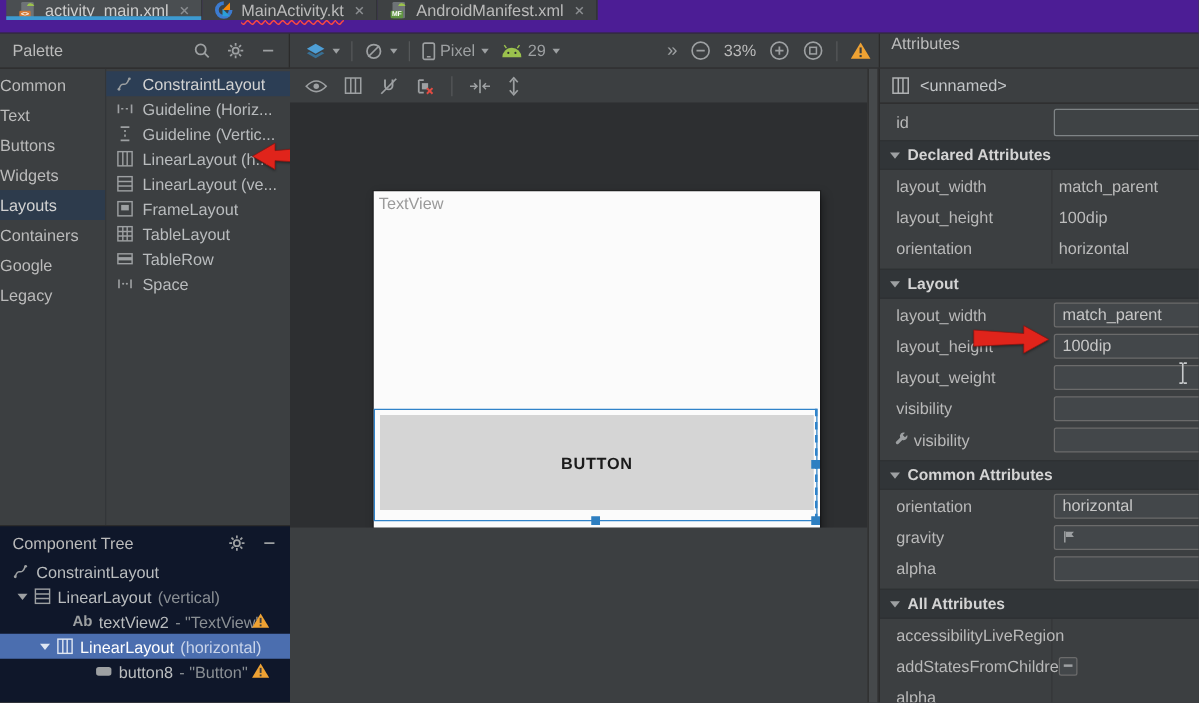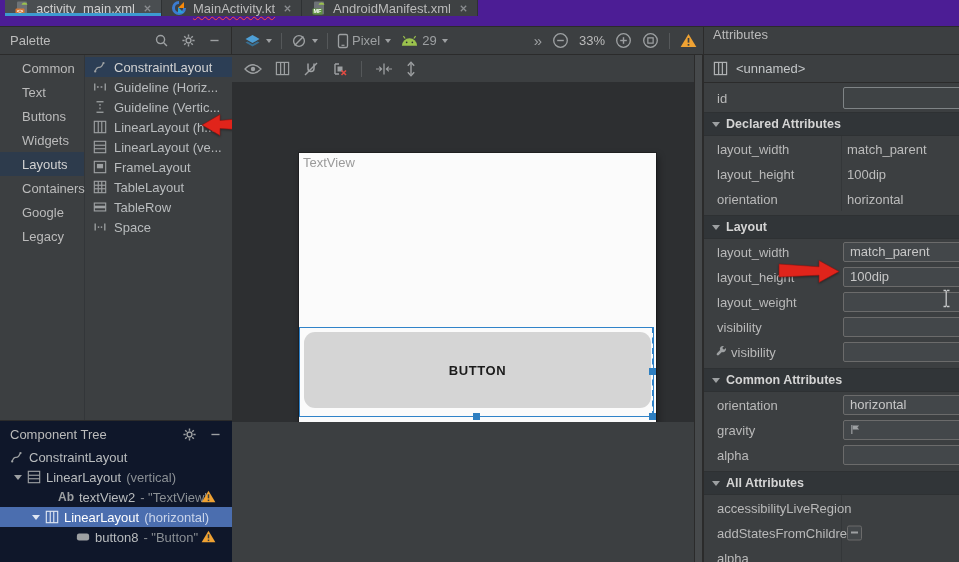--- a/index.html
+++ b/index.html
@@ -26,21 +26,21 @@
   #canvas-toolbar{width:471px;display:flex;align-items:center;gap:9px;padding:0 6px 0 12px;box-sizing:border-box}
   #attributes-header{flex:1;display:flex;align-items:flex-start;padding-left:9px;border-left:1px solid #2b2b2b}
   .vsep{width:1px;height:16px;background:#55585a}
   .caret{width:0;height:0;border-left:3.5px solid transparent;border-right:3.5px solid transparent;border-top:4px solid #9da0a2;margin-left:2px}
   .tool{display:flex;align-items:center;gap:3px;color:#9da0a2}
   .zoomcluster{margin-left:auto;display:flex;align-items:center;gap:10px}
 
   
   #palette{left:0;top:55px;width:232px;height:365px;display:flex}
   #palette-cats{width:85px;border-right:1px solid #333639;box-sizing:border-box;padding-top:1px}
-  .cat{height:24px;display:flex;align-items:center;padding-left:22px;cursor:default}
+  .cat{height:24px;display:flex;align-items:center;padding-left:0;cursor:default}
   .cat.selected{background:#2d3b4c;color:#d2d2d2}
   #palette-items{flex:1;padding-top:2px}
   .pitem{height:20px;display:flex;align-items:center;gap:7px;padding-left:8px;color:#b9bcbe;cursor:default}
   .pitem.selected{background:#2c3e55;color:#d2d2d2}
   .pitem .icon{color:#9da0a2}
 
   
   #ctree{left:0;top:420px;width:232px;height:142px;border-top:1px solid #2b2b2b;box-sizing:border-box;background:#0f172a}
   #ctree-header{height:26px;display:flex;align-items:center;padding:0 10px;gap:12px}
   #ctree-header .spacer{flex:1}
@@ -56,21 +56,21 @@
   
   #dtoolbar{left:232px;top:55px;width:462px;height:27px;display:flex;align-items:center;gap:13px;
             padding-left:12px;box-sizing:border-box;background:#3c3f41;color:#9da0a2}
   #surface{left:232px;top:82px;width:462px;height:340px;background:#2d2f31;overflow:hidden}
   #screen{position:absolute;left:67px;top:71px;width:357px;height:420px;background:#fbfbfb;
           box-shadow:0 0 0 1px rgba(0,0,0,.25),2px 3px 7px rgba(0,0,0,.4)}
   #tv-label{position:absolute;left:4px;top:2px;color:#9a9a9a;font-size:13px}
   #sel-box{position:absolute;left:0px;top:174px;width:355px;height:90px;border:1px solid #3083c9;box-sizing:border-box}
   #sel-dash{position:absolute;left:353px;top:174px;height:90px;border-left:2px dashed #3083c9}
   .handle{position:absolute;width:7px;height:7px;background:#2e7fc1}
-  #the-button{position:absolute;left:5px;top:179px;width:347px;height:76px;background:#d5d5d5;border-radius:11px;
+  #the-button{position:absolute;left:5px;top:179px;width:347px;height:76px;background:#d5d5d5;border-radius:0;
               display:flex;align-items:center;justify-content:center;font-size:13px;font-weight:bold;
               letter-spacing:.6px;color:#1b1b1b}
 
   
   #splitter{left:694px;top:55px;width:9px;height:507px;background:#46494b;border-left:1px solid #2b2b2b;border-right:1px solid #2b2b2b;box-sizing:border-box}
 
   
   #attrs{left:703px;top:55px;width:256px;height:507px;background:#3c3f41;border-left:1px solid #2b2b2b;box-sizing:border-box;overflow:hidden}
   #comp-row{height:28px;display:flex;align-items:center;gap:8px;padding-left:9px;border-bottom:1px solid #2b2b2b;box-sizing:border-box;color:#c3c6c8}
   #id-row{height:29px;position:relative}

